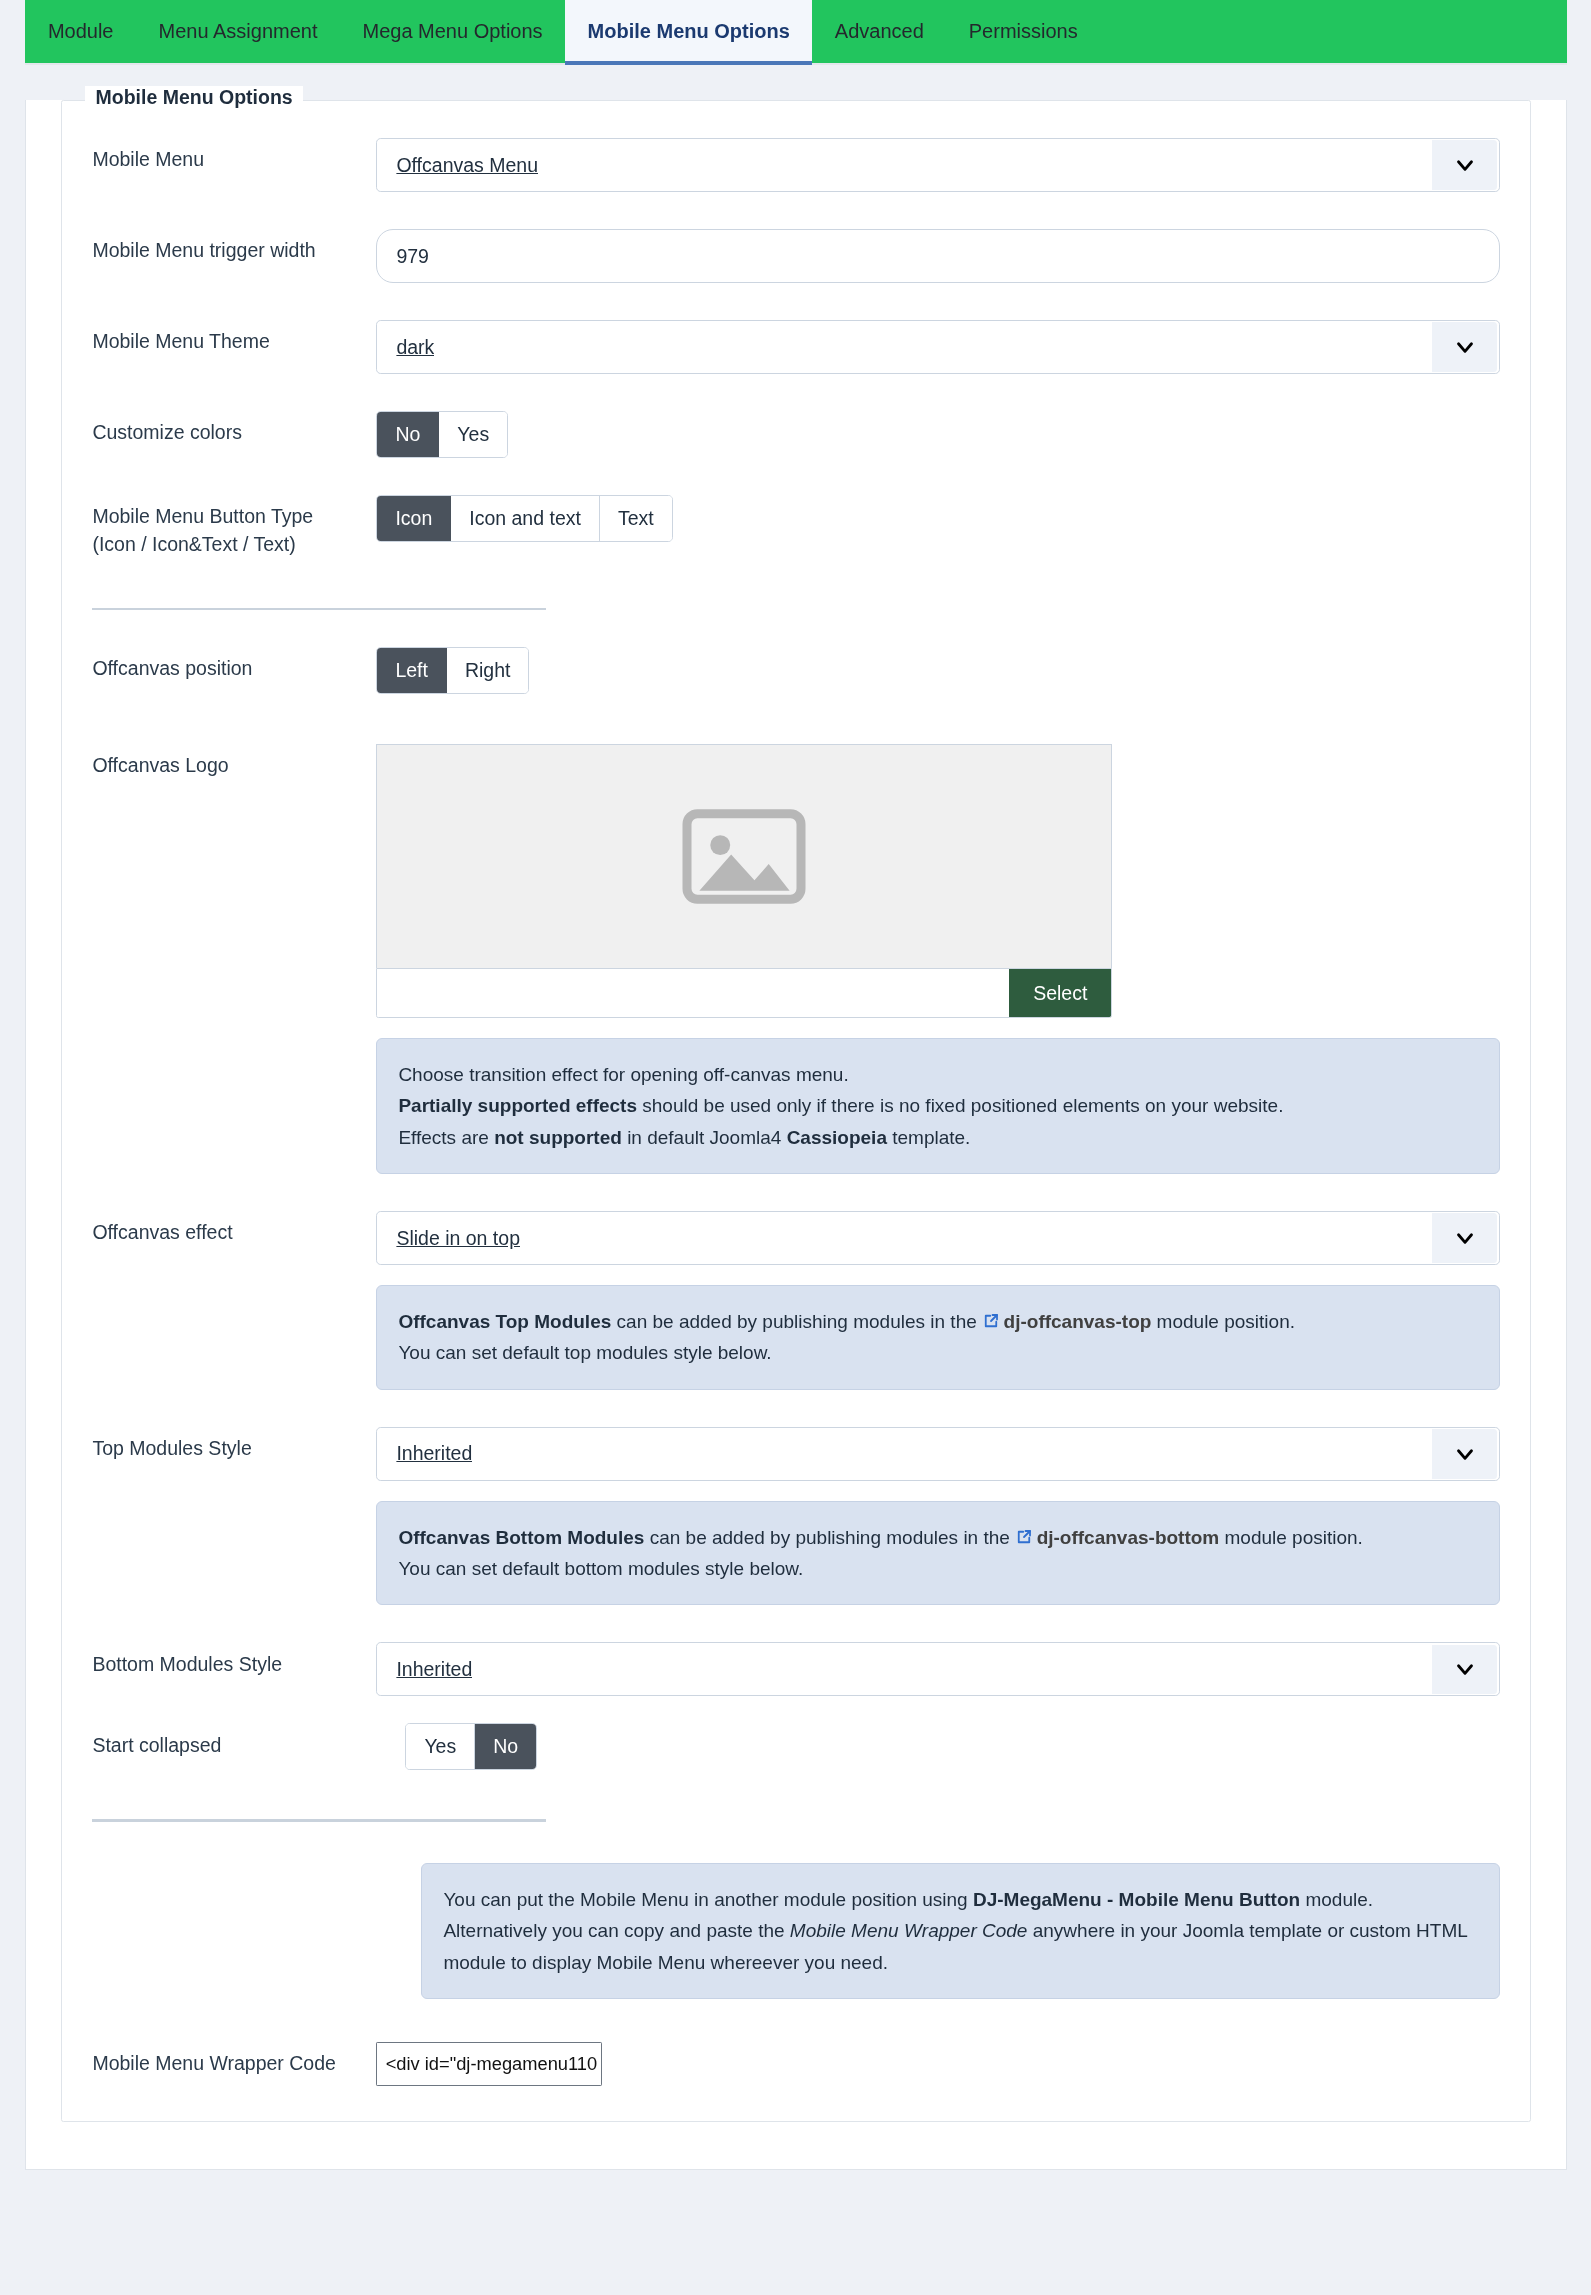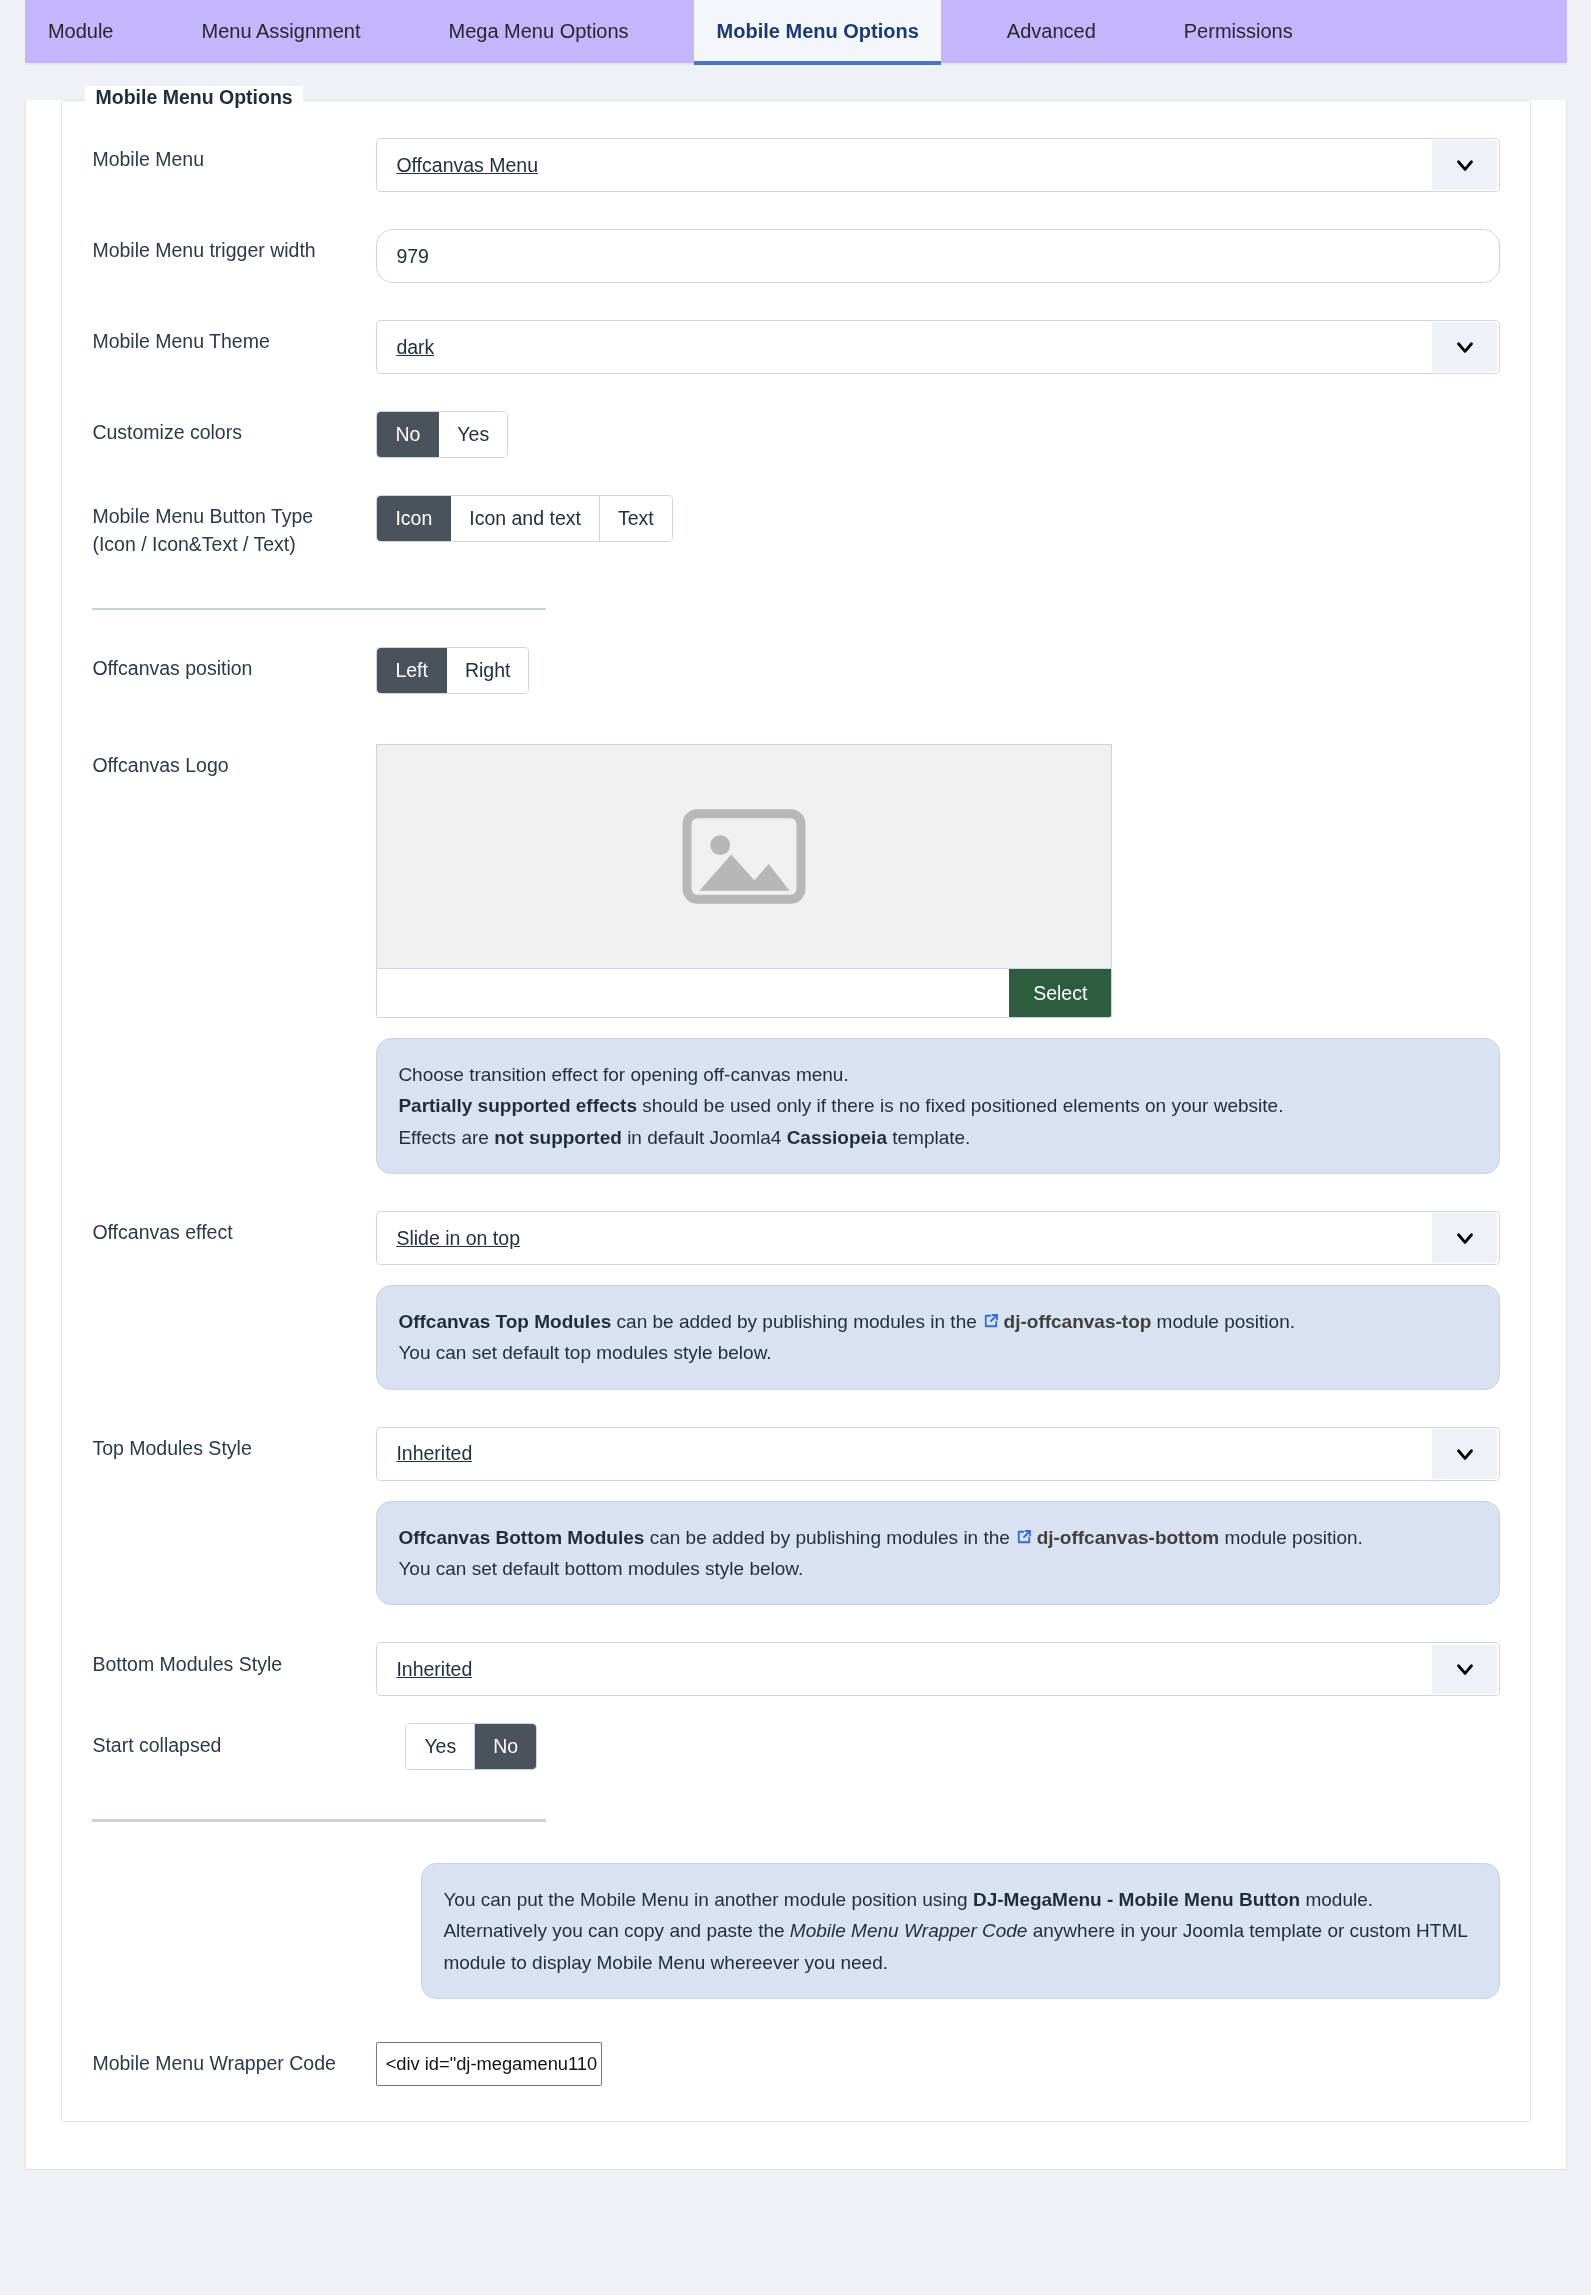--- a/index.html
+++ b/index.html
@@ -10,27 +10,26 @@
   }
   body {
     width: 1592px;
     font-size: 19.5px;
     color: #22303f;
     -webkit-font-smoothing: antialiased;
   }
 
   
   .tabbar {
-    background: #c4b5fd;
+    background: #22c55e;
     margin: 0 25.4px;
     display: flex;
     align-items: stretch;
     border-bottom: 2.4px solid #e3e7ec;
     height: 65px;
-    gap: 43px;
   }
   .tab {
     display: flex;
     align-items: center;
     padding: 0 22.5px;
     font-size: 20px;
     color: #24282d;
     cursor: pointer;
     position: relative;
     white-space: nowrap;
@@ -207,21 +206,21 @@
     display: flex;
     align-items: center;
     justify-content: center;
     cursor: pointer;
   }
 
   
   .alert {
     background: #d9e2f0;
     border: 1.2px solid #c6d2e5;
-    border-radius: 15px;
+    border-radius: 6px;
     padding: 20px 21px;
     width: 1168px;
     max-width: 100%;
     font-size: 19px;
     line-height: 1.65;
     color: #1f2d3d;
   }
   .alert b { font-weight: bold; }
   .alert i { font-style: italic; }
   .alert .lnk {

